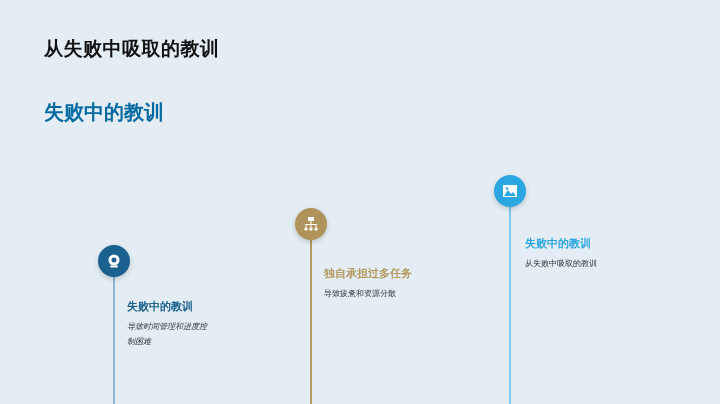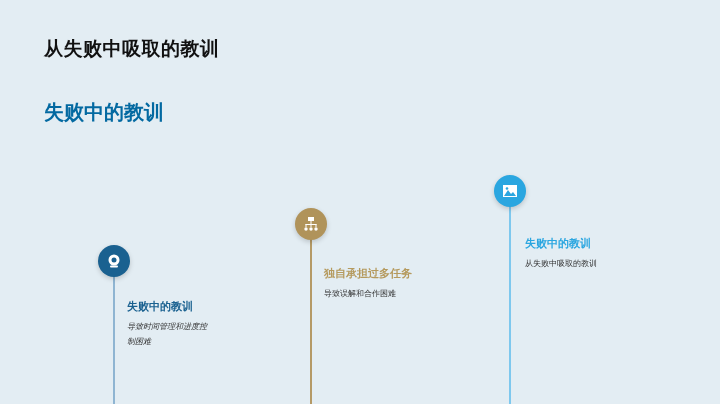--- a/index.html
+++ b/index.html
@@ -55,21 +55,21 @@
       <rect x="2.5" y="8" width="11" height="1"></rect>
       <rect x="2.5" y="8" width="1" height="3"></rect>
       <rect x="7.5" y="8" width="1" height="3"></rect>
       <rect x="12.5" y="8" width="1" height="3"></rect>
       <circle cx="3" cy="13" r="1.7"></circle>
       <circle cx="8" cy="13" r="1.7"></circle>
       <circle cx="13" cy="13" r="1.7"></circle>
     </svg>
   </div>
   <div class="heading" style="left:324px; top:266px; color:#b59a5e;text-align:right;">独自承担过多任务</div>
-  <div class="desc" style="left:324px; top:286px; width:120px;">导致误解和合作困难</div>
+  <div class="desc" style="left:324px; top:286px; width:120px;">导致疲惫和资源分散</div>
 </div>
 
 <div>
   <div class="vline" style="left:509px; top:206px; background:#7ec8ee;"></div>
   <div class="circle" style="left:494px; top:175px; background:#2aa6e0;">
     <svg width="16" height="14" viewBox="0 0 16 14">
       <rect x="1" y="1" width="14" height="12" fill="#fff"></rect>
       <polygon points="2,12 6,6 9,10 11,8 14,12" fill="#2aa6e0"></polygon>
       <circle cx="5" cy="4.5" r="1.3" fill="#2aa6e0"></circle>
     </svg>

